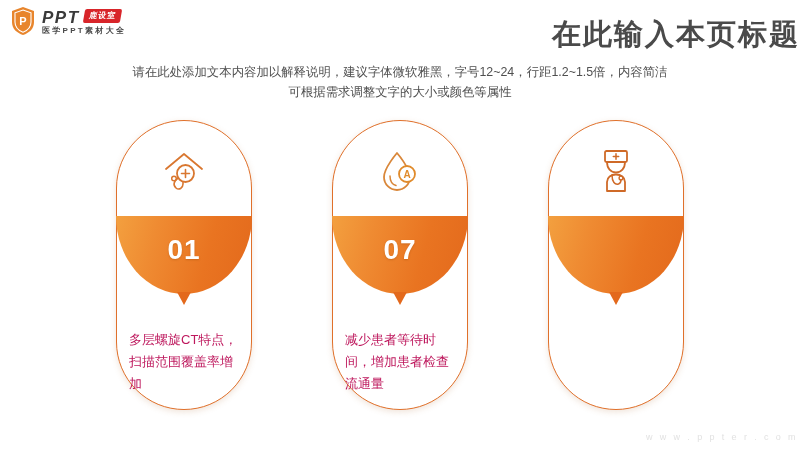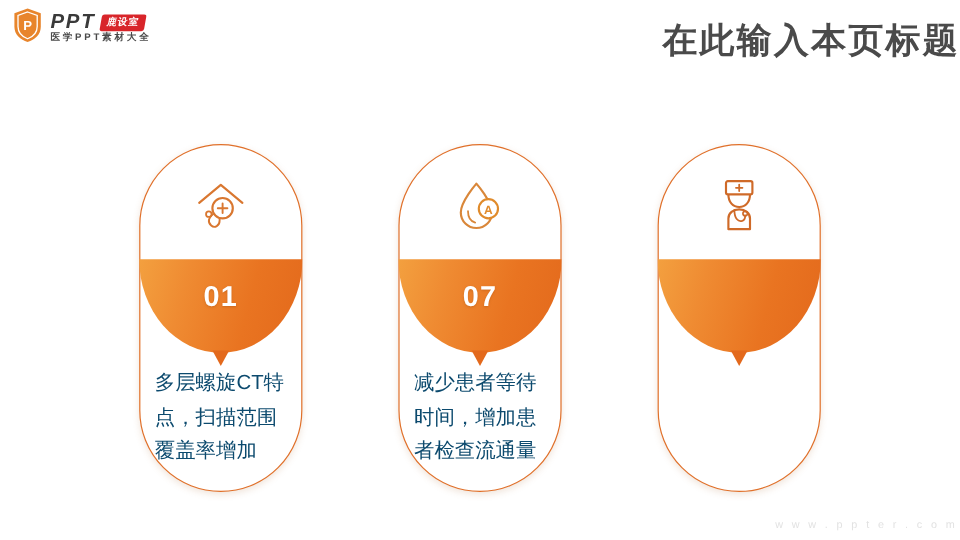--- a/index.html
+++ b/index.html
@@ -32,21 +32,21 @@
   }
   #brand-shield svg { display: block; }
   #brand-textblock {
     display: flex;
     flex-direction: column;
     gap: 1px;
     padding-top: 1px;
   }
   #brand-row1 {
     display: flex;
-    align-items: flex-end;
+    align-items: flex-start;
     gap: 4px;
   }
   #brand-ppt {
     font-size: 17px;
     font-weight: bold;
     font-style: italic;
     color: #3a3a3a;
     letter-spacing: 1.5px;
     line-height: 1;
   }
@@ -161,36 +161,36 @@
     border-left: 7px solid transparent;
     border-right: 7px solid transparent;
     border-top: 13px solid #e3691c;
   }
   .card-number {
     position: absolute;
     left: 0;
     right: 0;
     top: 113px;
     text-align: center;
-    font-size: 24px;
+    font-size: 28px;
     font-weight: bold;
     color: #ffffff;
     letter-spacing: 1px;
     text-shadow: 0 1px 2px rgba(150,70,10,0.35);
   }
 
   
   .card-text {
     position: absolute;
     left: 12px;
     right: 12px;
-    top: 184px;
-    font-size: 17px;
+    top: 208px;
+    font-size: 13px;
     line-height: 1.68;
-    color: #0c4a6e;
+    color: #be185d;
     text-align: left;
   }
 
   
   #footer-watermark {
     position: absolute;
     right: 2px;
     bottom: 8px;
     font-size: 9px;
     color: #e2e2e2;
@@ -213,20 +213,22 @@
       <span id="brand-ppt">PPT</span>
       <span id="brand-badge">鹿设室</span>
     </div>
     <div id="brand-sub">医学PPT素材大全</div>
   </div>
 </div>
 
 <div id="page-title">在此输入本页标题</div>
 
 <div id="page-subtitle">
+  <span class="sub-line">请在此处添加文本内容加以解释说明，建议字体微软雅黑，字号12~24，行距1.2~1.5倍，内容简洁</span>
+  <span class="sub-line">可根据需求调整文字的大小或颜色等属性</span>
 </div>
 
 <div id="cards">
 
   <div class="card">
     <div class="card-clip">
       <div class="card-icon">
         <svg width="52" height="50" viewBox="0 0 52 50">
           <path d="M8 22 L26 7 L44 22" fill="none" stroke="#d97730" stroke-width="1.8" stroke-linecap="round" stroke-linejoin="round"></path>
           <circle cx="27.5" cy="26.5" r="8.5" fill="none" stroke="#d97730" stroke-width="1.8"></circle>

